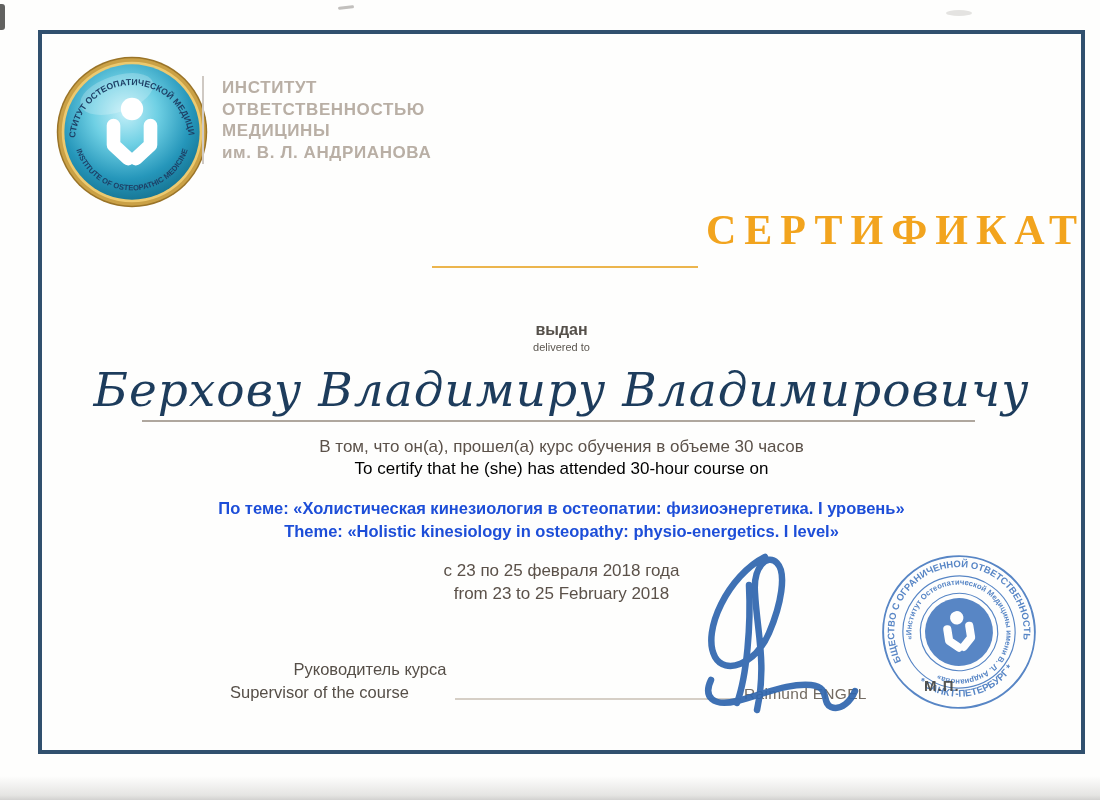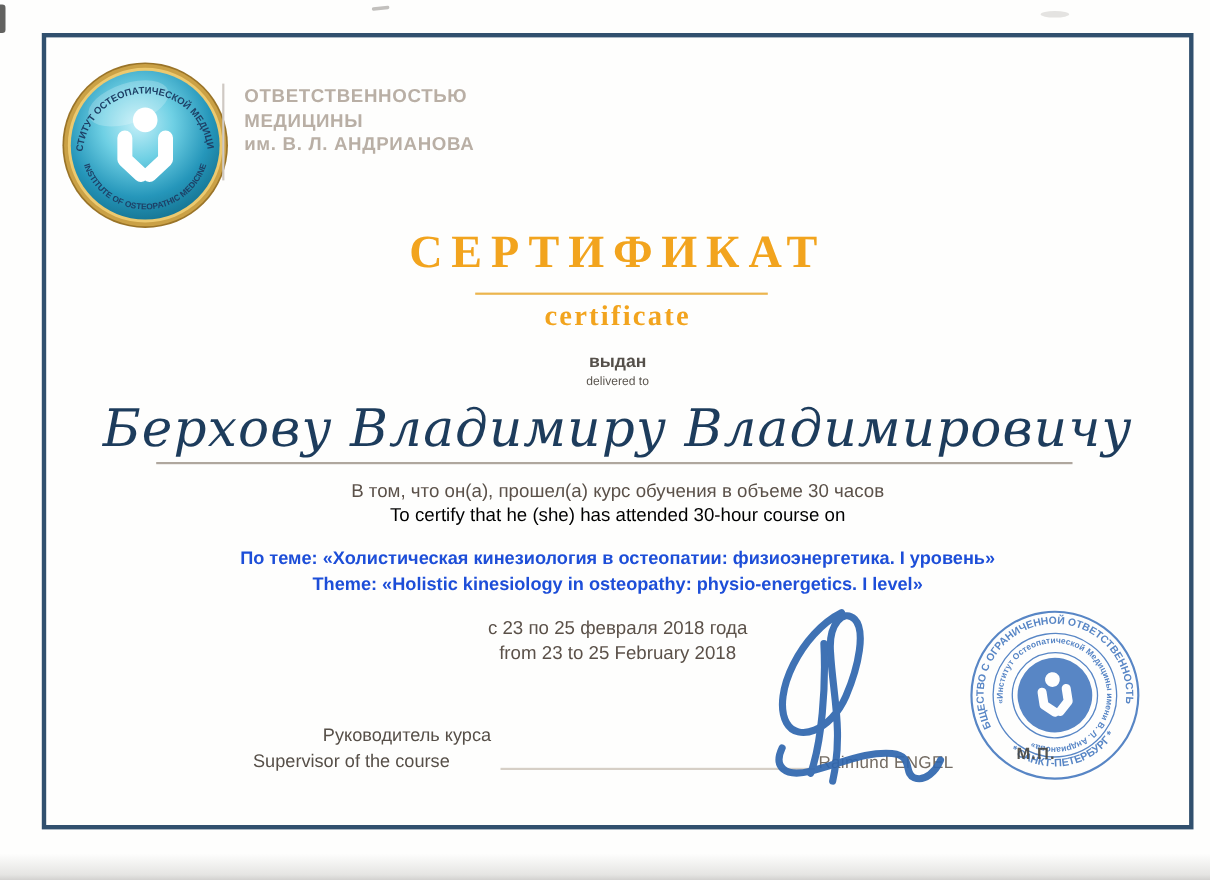--- a/index.html
+++ b/index.html
@@ -10,21 +10,21 @@
   .cline{position:absolute;left:38px;width:1047px;text-align:center;}
 
   
   .logo{position:absolute;left:56px;top:56px;}
   .divider{position:absolute;left:202px;top:76px;width:2px;height:88px;background:#cfc9c3;}
   .inst{position:absolute;left:222px;top:77px;color:#b9afa5;font-size:17px;
         line-height:21.5px;font-weight:700;letter-spacing:0.6px;}
 
   
   .title-ru{top:206px;font-family:"Liberation Serif",serif;font-weight:700;font-size:42px;
-            letter-spacing:8px;color:#f2a41e;}
+            letter-spacing:8px;color:#f2a41e;text-align:right;}
   .gold-rule{position:absolute;left:432px;top:266px;width:266px;height:2px;background:#ecb54d;}
   .title-en{top:272px;font-family:"Liberation Serif",serif;font-weight:700;font-size:26px;
             letter-spacing:2px;color:#f2a41e;}
 
   .issued-ru{top:321px;font-size:16px;font-weight:700;color:#55504a;}
   .issued-en{top:341px;font-size:11px;color:#5b564f;}
 
   .name{top:362px;font-family:"DejaVu Serif",serif;font-style:italic;font-size:47px;
         color:#1d3c5c;letter-spacing:1px;}
   .name-rule{position:absolute;left:142px;top:420px;width:833px;height:2px;background:#948a7d;opacity:.75;}
@@ -97,28 +97,28 @@
     </text>
     <text font-size="10" font-weight="bold" fill="#1e4066" font-family="Liberation Sans, sans-serif">
       <textPath href="#logo-arc-bottom" startOffset="50%" text-anchor="middle">INSTITUTE OF OSTEOPATHIC MEDICINE</textPath>
     </text>
     <use href="#iom-figure" transform="translate(100,103) scale(1.28) translate(-50,-50)"></use>
   </svg>
 
   <div class="divider"></div>
 
   <div class="inst">
+    <div>ИНСТИТУТ</div>
     <div>ОТВЕТСТВЕННОСТЬЮ</div>
     <div>МЕДИЦИНЫ</div>
     <div>им. В. Л. АНДРИАНОВА</div>
   </div>
 
   <div class="cline title-ru">СЕРТИФИКАТ</div>
   <div class="gold-rule"></div>
-  <div class="cline title-en">certificate</div>
 
   <div class="cline issued-ru">выдан</div>
   <div class="cline issued-en">delivered to</div>
 
   <div class="cline name">Берхову Владимиру Владимировичу</div>
   <div class="name-rule"></div>
 
   <div class="cline stmt-ru">В том, что он(а), прошел(а) курс обучения в объеме 30 часов</div>
   <div class="cline stmt-en">To certify that he (she) has attended 30-hour course on</div>
 

